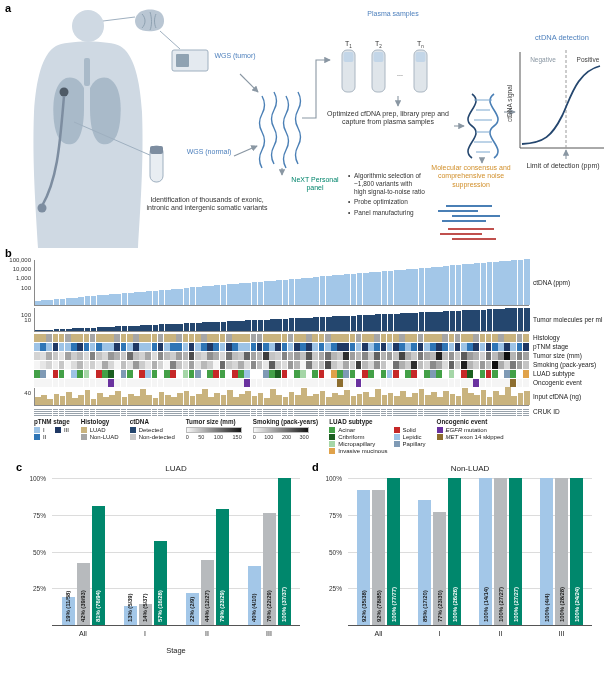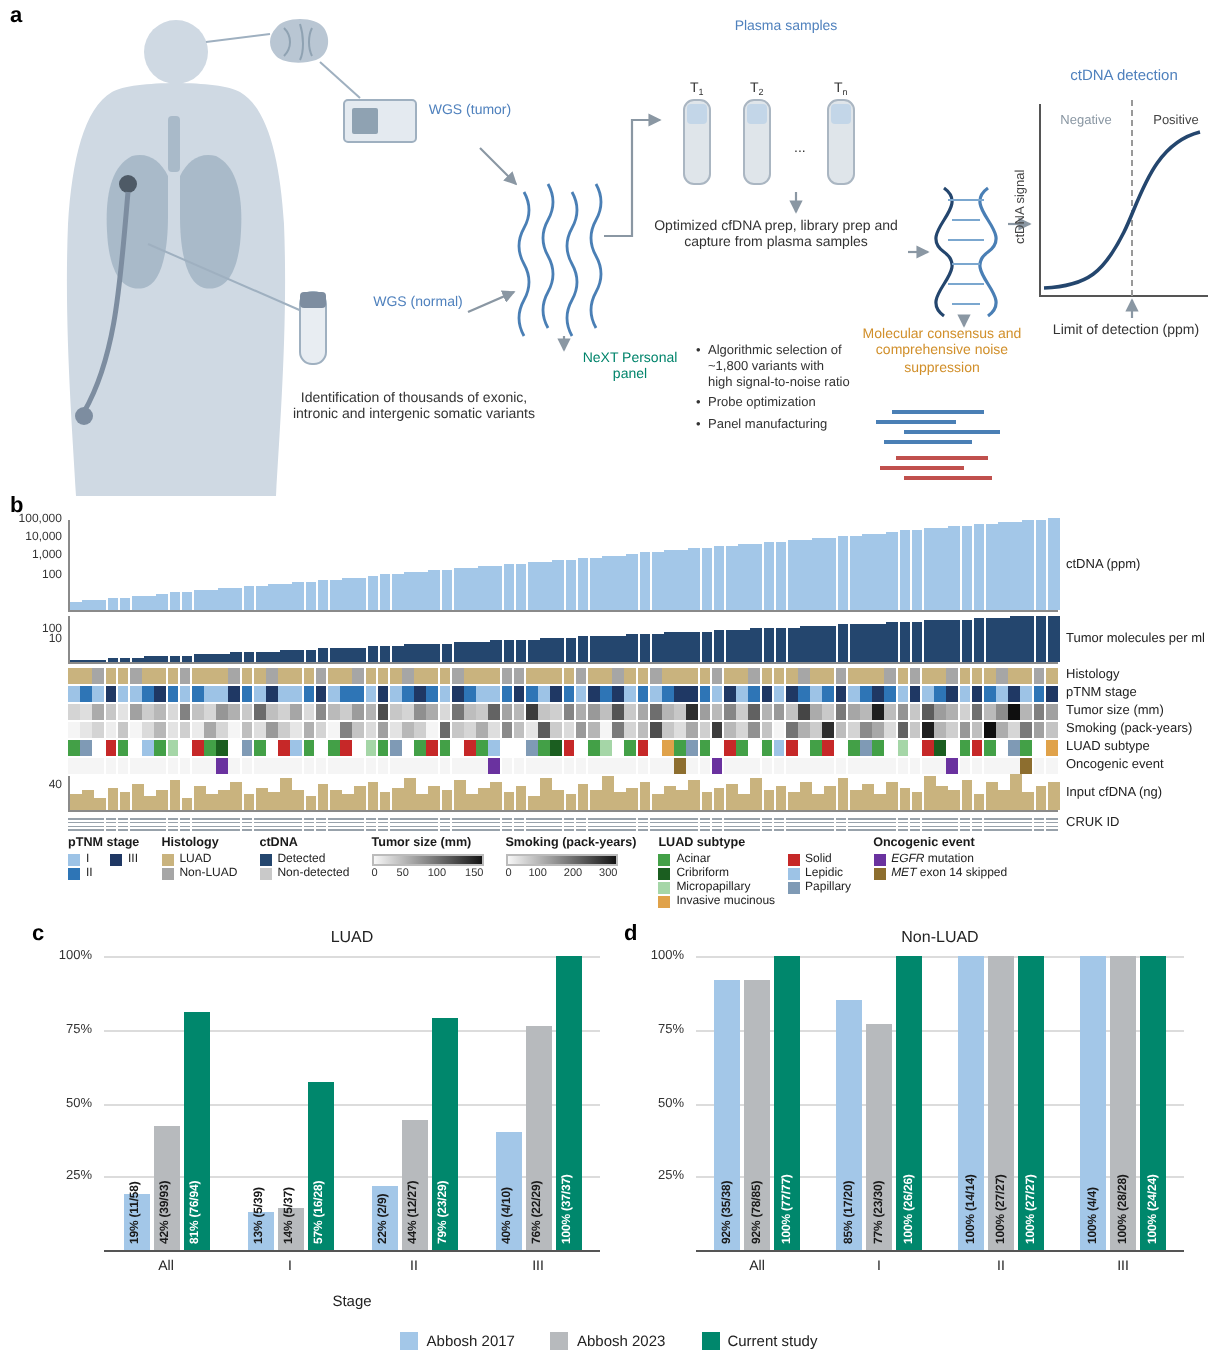--- a/index.html
+++ b/index.html
@@ -1254,28 +1254,14 @@
       </div>
     <div class="cd-xcats">
         <div class="cd-cat" style="left: 30.5px;">All</div>
         <div class="cd-cat" style="left: 91.5px;">I</div>
         <div class="cd-cat" style="left: 152.5px;">II</div>
         <div class="cd-cat" style="left: 213.5px;">III</div>
       </div>
     <div class="cd-xlabel"></div>
   </section>
 
-  <div class="series-legend" id="seriesLegend">
-      <div class="sl-item">
-        <span class="sl-sw" style="background: rgb(163, 199, 232);"></span>
-        <span class="sl-lb">Abbosh 2017</span>
-      </div>
-      <div class="sl-item">
-        <span class="sl-sw" style="background: rgb(183, 186, 189);"></span>
-        <span class="sl-lb">Abbosh 2023</span>
-      </div>
-      <div class="sl-item">
-        <span class="sl-sw" style="background: rgb(0, 135, 108);"></span>
-        <span class="sl-lb">Current study</span>
-      </div>
-    </div>
 
 </div>
 
 </body></html>

